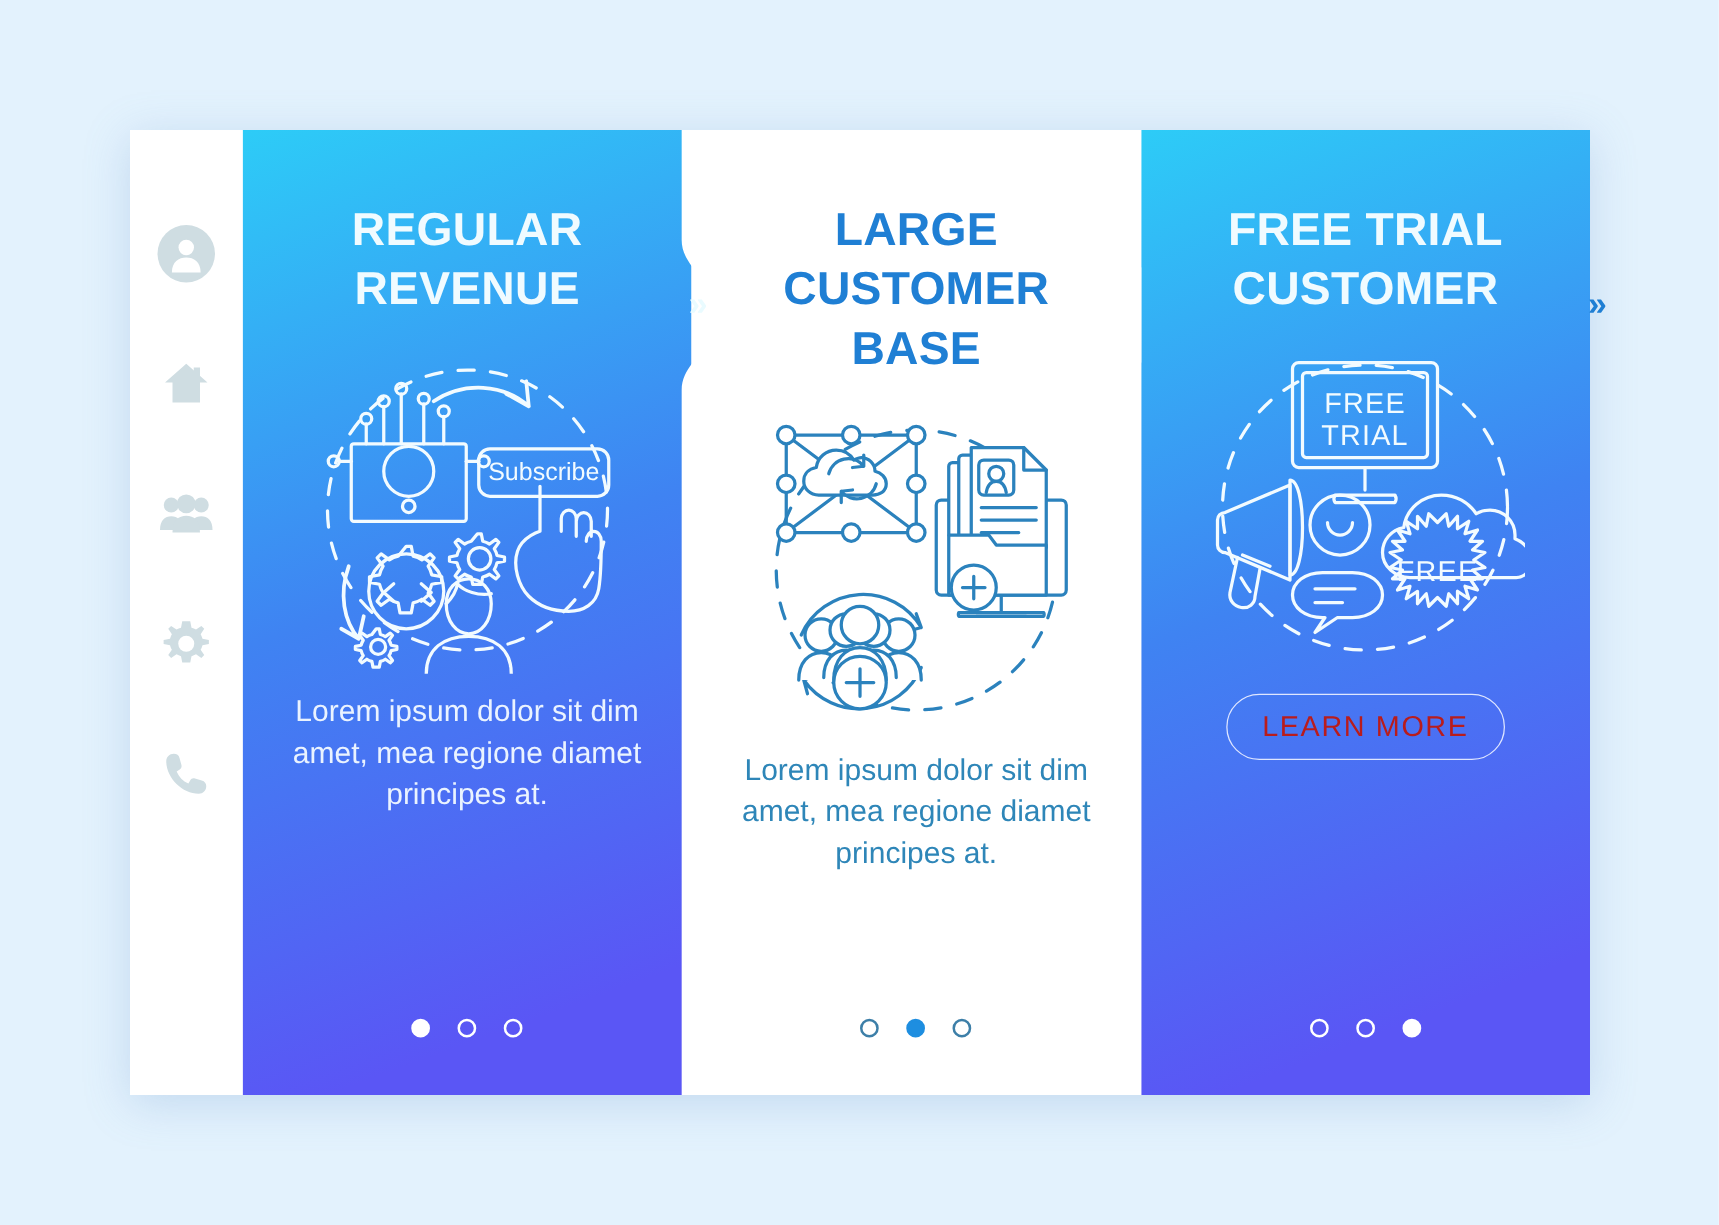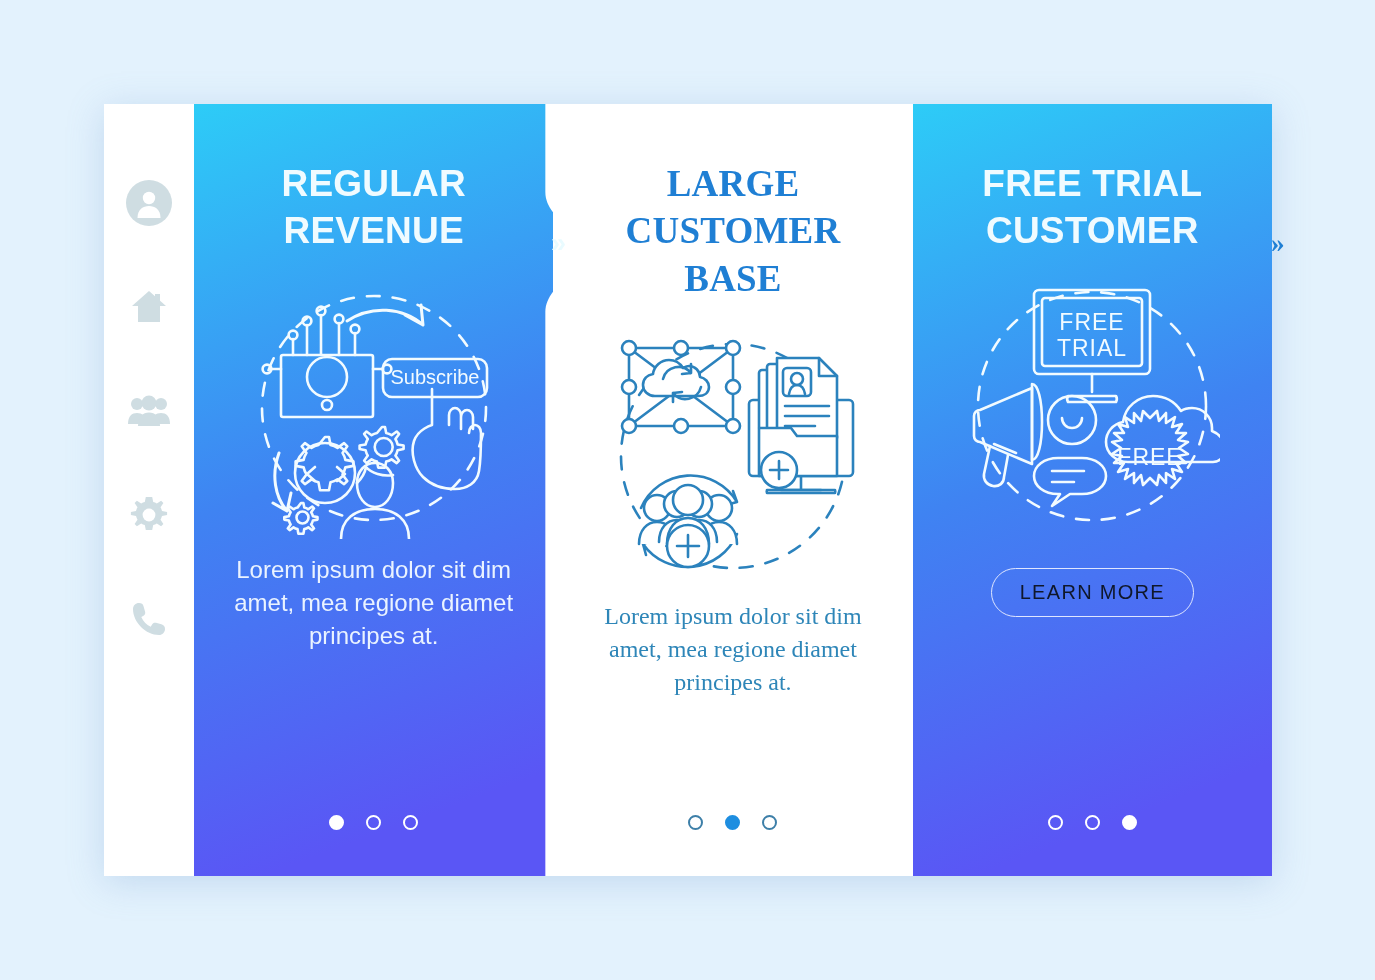--- a/index.html
+++ b/index.html
@@ -83,21 +83,21 @@
     z-index: 2;
     width: 100%;
     height: 100%;
     display: flex;
     flex-direction: column;
     align-items: center;
   }
 
   
   #panel-1 { z-index: 3; }
-  #panel-2 { z-index: 2; font-family: Liberation Serif, serif; }
+  #panel-2 { z-index: 2; }
   #panel-3 { z-index: 1; }
 
   .panel-title {
     margin-top: 56px;
     width: 300px;
     text-align: center;
     font-size: 37px;
     line-height: 1.28;
     font-weight: bold;
     letter-spacing: 0.2px;
@@ -119,27 +119,27 @@
     width: 280px;
     text-align: center;
     font-size: 24px;
     line-height: 1.38;
     margin-top: 10px;
   }
   .panel-body.on-color { color: #eaf3ff; }
   .panel-body.on-white { color: #2e86b8; }
 
   .learn-more {
-    margin-top: 25px;
+    margin-top: 12px;
     border: 1.6px solid #dfe6ff;
-    color: #0f172a;
+    color: #b91c1c;
     background: transparent;
     border-radius: 30px;
     padding: 12px 28px;
-    font-size: 20px;
+    font-size: 23px;
     letter-spacing: 1.3px;
     font-family: "Liberation Sans", sans-serif;
     cursor: pointer;
   }
 
   .dots {
     position: absolute;
     bottom: 46px;
     left: 0; right: 0;
     display: flex;

